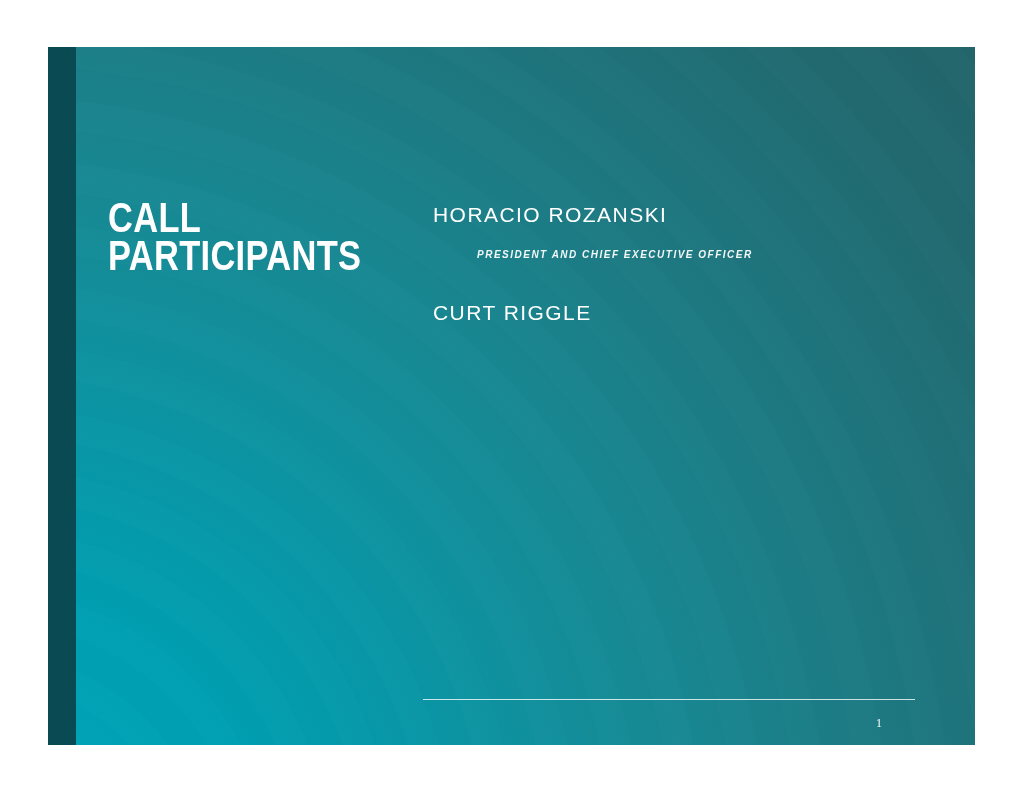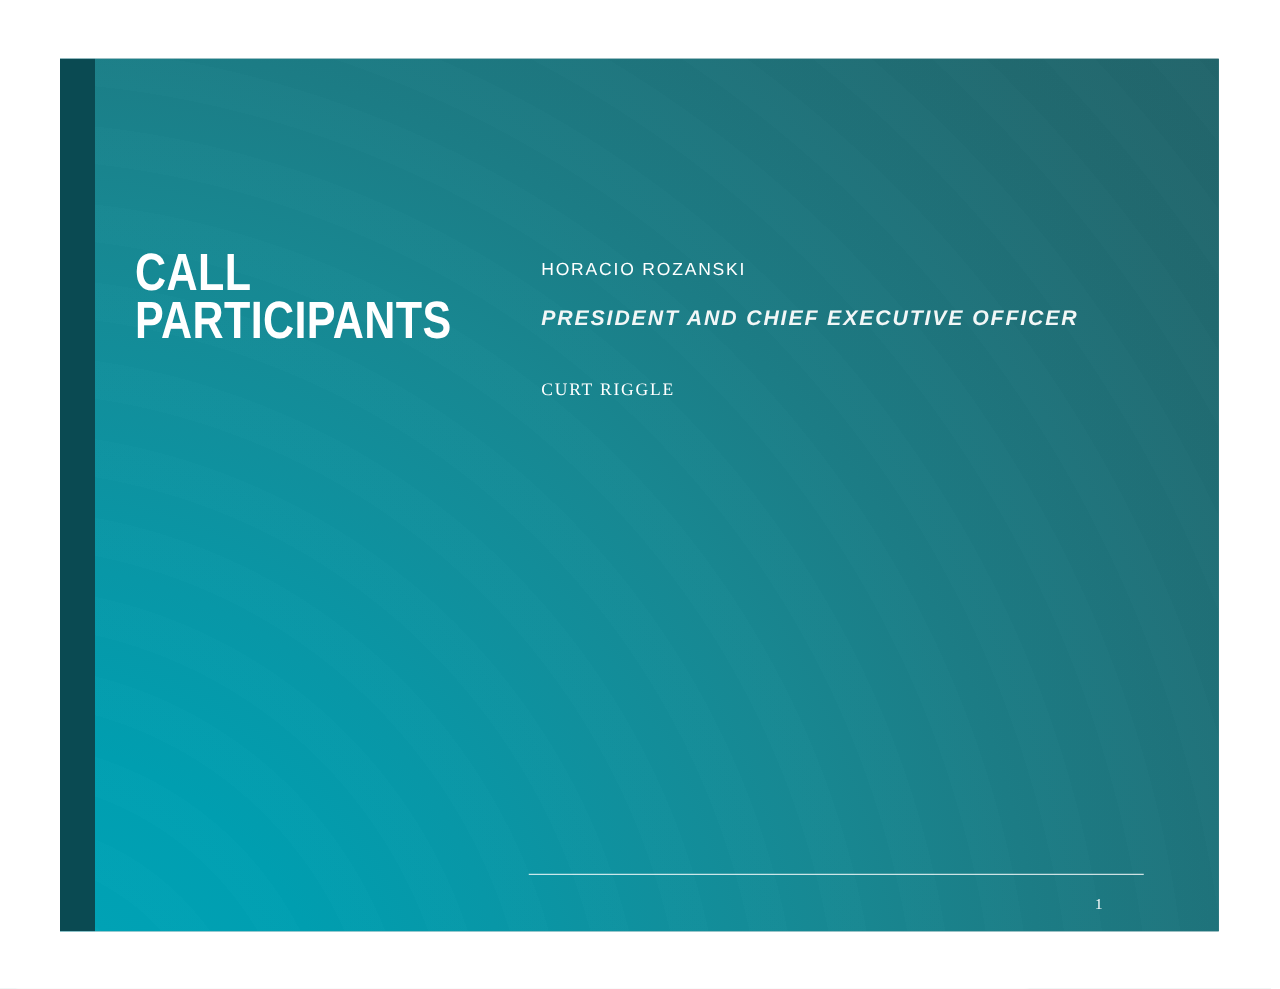--- a/index.html
+++ b/index.html
@@ -97,41 +97,41 @@
     position: absolute;
     left: 385px;
     top: 155px;
     z-index: 4;
   }
   .participant {
     margin-bottom: 35px;
   }
   .participant:last-child {
     margin-bottom: 0;
-    font-family: Liberation Serif, serif;
   }
   .p-name {
     color: #ffffff;
-    font-size: 14px;
+    font-size: 21px;
     font-weight: 400;
     letter-spacing: 1.45px;
     line-height: 26px;
     text-transform: uppercase;
     white-space: nowrap;
   }
   .p-role {
     color: #f2f7f7;
-    font-size: 17px;
+    font-size: 10px;
     font-style: italic;
     font-weight: 700;
     letter-spacing: 1.5px;
     line-height: 20px;
     margin-top: 17px;
     text-transform: uppercase;
     white-space: nowrap;
+    margin-left: 44px;
   }
 
   
   #footer-rule {
     position: absolute;
     left: 375px;
     top: 652px;
     width: 492px;
     height: 1px;
     background: rgba(255,255,255,0.78);

